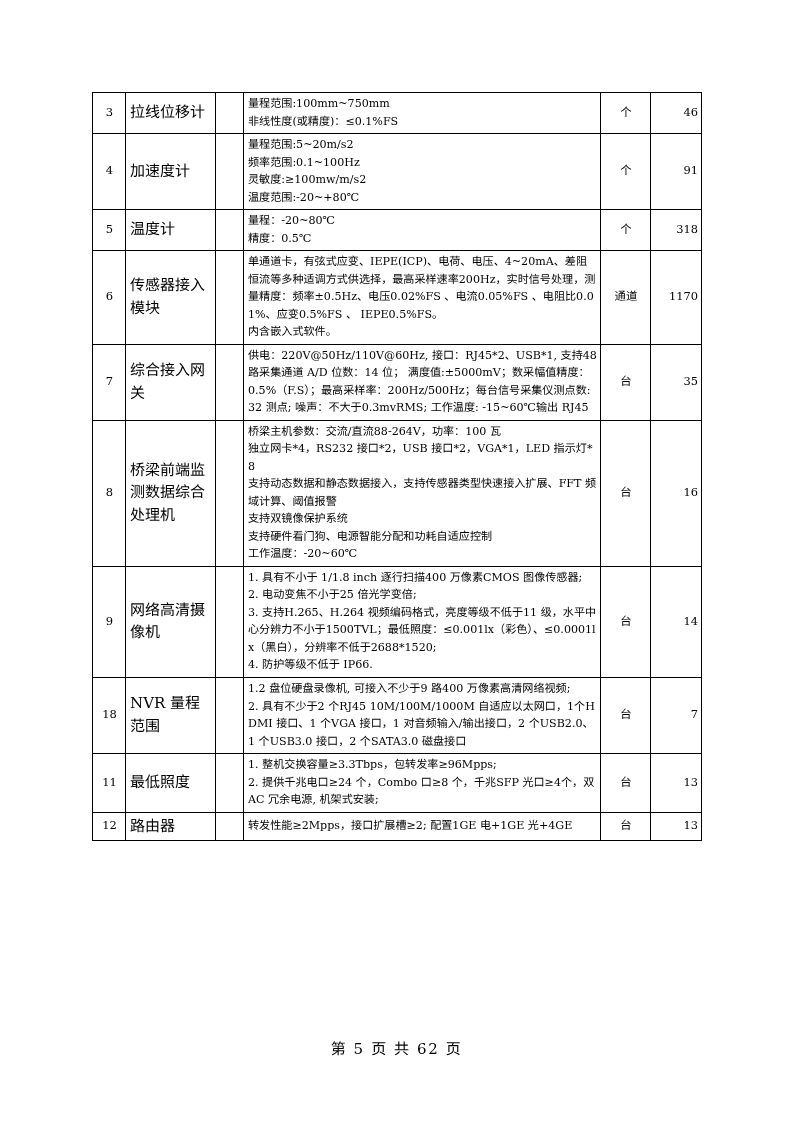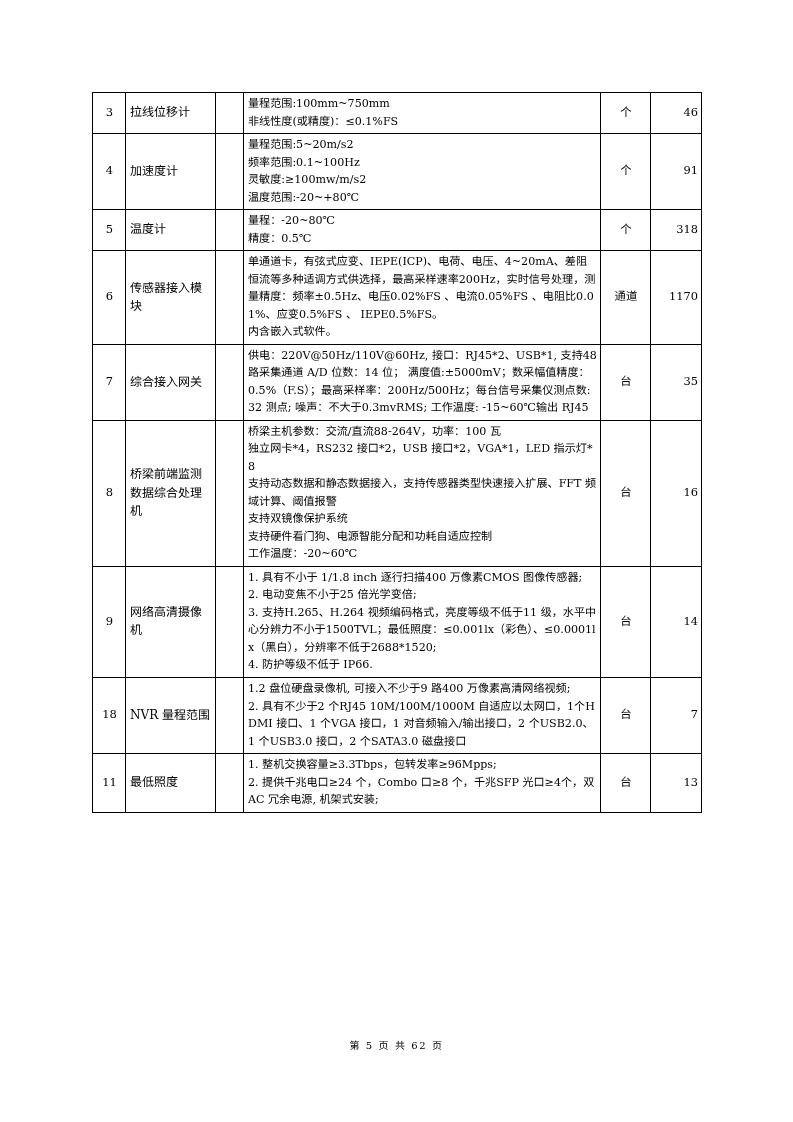--- a/index.html
+++ b/index.html
@@ -52,21 +52,21 @@
 
   td.idx {
     text-align: center;
     vertical-align: middle;
     font-size: 11.5px;
   }
   td.name {
     text-align: left;
     vertical-align: middle;
     letter-spacing: 0px;
-    font-size: 12px;
+    font-size: 15px;
     padding-left: 5px;
     padding-right: 2px;
   }
   td.blank { }
   td.spec {
     text-align: left;
     vertical-align: middle;
     padding-left: 5px;
     padding-right: 3px;
     font-size: 11.1px;
@@ -84,21 +84,21 @@
     vertical-align: middle;
     font-size: 11.4px;
   }
 
   .footer {
     position: absolute;
     left: 0;
     top: 1037px;
     width: 793px;
     text-align: center;
-    font-size: 10px;
+    font-size: 15px;
     font-family: "DejaVu Serif", "Liberation Serif", serif;
     letter-spacing: 1.6px;
   }
 </style>
 </head>
 <body>
 
 <div class="page">
 
   <div class="table-wrap">
@@ -193,19 +193,27 @@
           </tr>
           <tr>
             <td class="idx">11</td>
             <td class="name">最低照度</td>
             <td class="blank"></td>
             <td class="spec">1. 整机交换容量≥3.3Tbps，包转发率≥96Mpps;
 2. 提供千兆电口≥24 个，Combo 口≥8 个，千兆SFP 光口≥4个，双AC 冗余电源, 机架式安装;</td>
             <td class="unit">台</td>
             <td class="qty">13</td>
           </tr>
+          <tr>
+            <td class="idx">12</td>
+            <td class="name">路由器</td>
+            <td class="blank"></td>
+            <td class="spec">转发性能≥2Mpps，接口扩展槽≥2; 配置1GE 电+1GE 光+4GE</td>
+            <td class="unit">台</td>
+            <td class="qty">13</td>
+          </tr>
         </tbody>
     </table>
   </div>
 
   <div class="footer">第 5 页 共 62 页</div>
 
 </div>
 
 </body></html>

